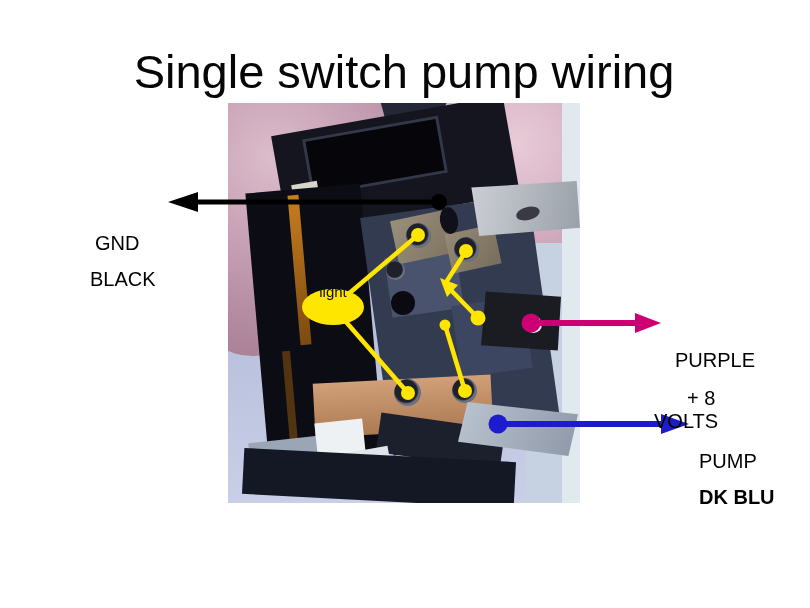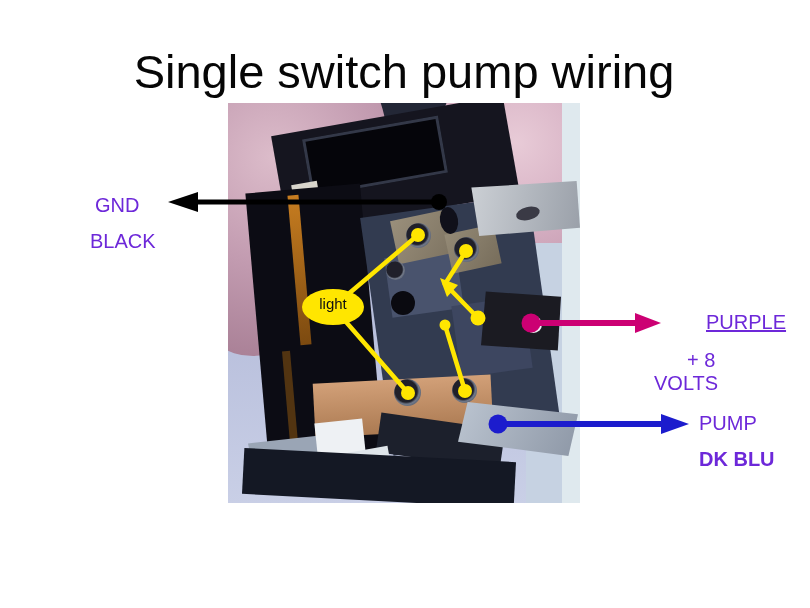--- a/index.html
+++ b/index.html
@@ -4,21 +4,21 @@
 <style>
   html,body{margin:0;padding:0;background:#fff;}
   body{font-family:"Liberation Sans", sans-serif;}
   #slide{position:relative;width:810px;height:608px;background:#ffffff;overflow:hidden;}
 
   .slide-title{
     position:absolute;left:0;top:44px;width:808px;text-align:center;
     font-size:47px;color:#060606;letter-spacing:0px;font-weight:400;
   }
 
-  .lbl{position:absolute;font-size:20px;color:#6d28d9;white-space:nowrap;}
+  .lbl{position:absolute;font-size:20px;color:#000000;white-space:nowrap;margin-top:38px;}
 
   
   .photo{position:absolute;left:228px;top:103px;width:352px;height:400px;overflow:hidden;
          background:linear-gradient(180deg,#aeb6d2 0%,#b8bfdc 55%,#c9cfe6 100%);}
   .photo *{position:absolute;}
   .backdrop{left:40px;top:0;width:272px;height:195px;background:#232736;
             clip-path:polygon(0 0,100% 0,100% 70%,0 100%);}
   .right-wall{left:298px;top:140px;width:54px;height:260px;background:#c6d2e2;}
   .right-band{left:334px;top:0;width:18px;height:400px;background:#dfe9ee;}
   .thumb{left:-42px;top:-62px;width:195px;height:320px;border-radius:50%;
@@ -65,21 +65,21 @@
   .spade-pump{left:230px;top:294px;width:120px;height:62px;
            clip-path:polygon(8% 8%,100% 28%,92% 95%,0 72%);
            background:linear-gradient(115deg,#bcc5d1,#8d97a6);}
   .tab-left{left:20px;top:330px;width:105px;height:52px;
            clip-path:polygon(0 20%,90% 0,100% 80%,8% 100%);background:#9aa5b5;}
   .gleam1{left:88px;top:318px;width:48px;height:34px;transform:rotate(-6deg);background:#eef1f4;}
   .gleam2{left:122px;top:346px;width:40px;height:26px;transform:rotate(-10deg);background:#dfe5ea;}
   .bottom-edge{left:15px;top:352px;width:272px;height:46px;transform:rotate(3deg);background:#141824;}
 
   .overlay{position:absolute;left:0;top:0;width:810px;height:608px;pointer-events:none;}
-  .light-label{position:absolute;left:303px;top:295px;width:60px;text-align:center;
+  .light-label{position:absolute;left:303px;top:283px;width:60px;text-align:center;
                font-size:15px;color:#101010;}
 </style>
 </head>
 <body>
 
 <div id="slide">
 
   <div class="slide-title">Single switch pump wiring</div>
 
   <div class="photo">
@@ -157,19 +157,19 @@
       <circle cx="498" cy="424" r="9.5" fill="#1c1ccd"></circle>
       <line x1="498" y1="424" x2="664" y2="424" stroke="#1c1ccd" stroke-width="6"></line>
       <polygon points="689,424 661,414 661,434" fill="#1c1ccd"></polygon>
     </g>
   </svg>
 
   <div class="light-label">light</div>
 
   <div class="lbl" style="left:95px;top:194px;">GND</div>
   <div class="lbl" style="left:90px;top:230px;">BLACK</div>
-  <div class="lbl" style="left:706px;top:311px;text-decoration:underline;">PURPLE</div>
+  <div class="lbl" style="left:675px;top:311px;">PURPLE</div>
   <div class="lbl" style="left:687px;top:349px;">+ 8</div>
   <div class="lbl" style="left:654px;top:372px;">VOLTS</div>
   <div class="lbl" style="left:699px;top:412px;text-align:center;">PUMP</div>
   <div class="lbl" style="left:699px;top:448px;font-weight:bold;">DK BLU</div>
 
 </div>
 
 </body></html>

